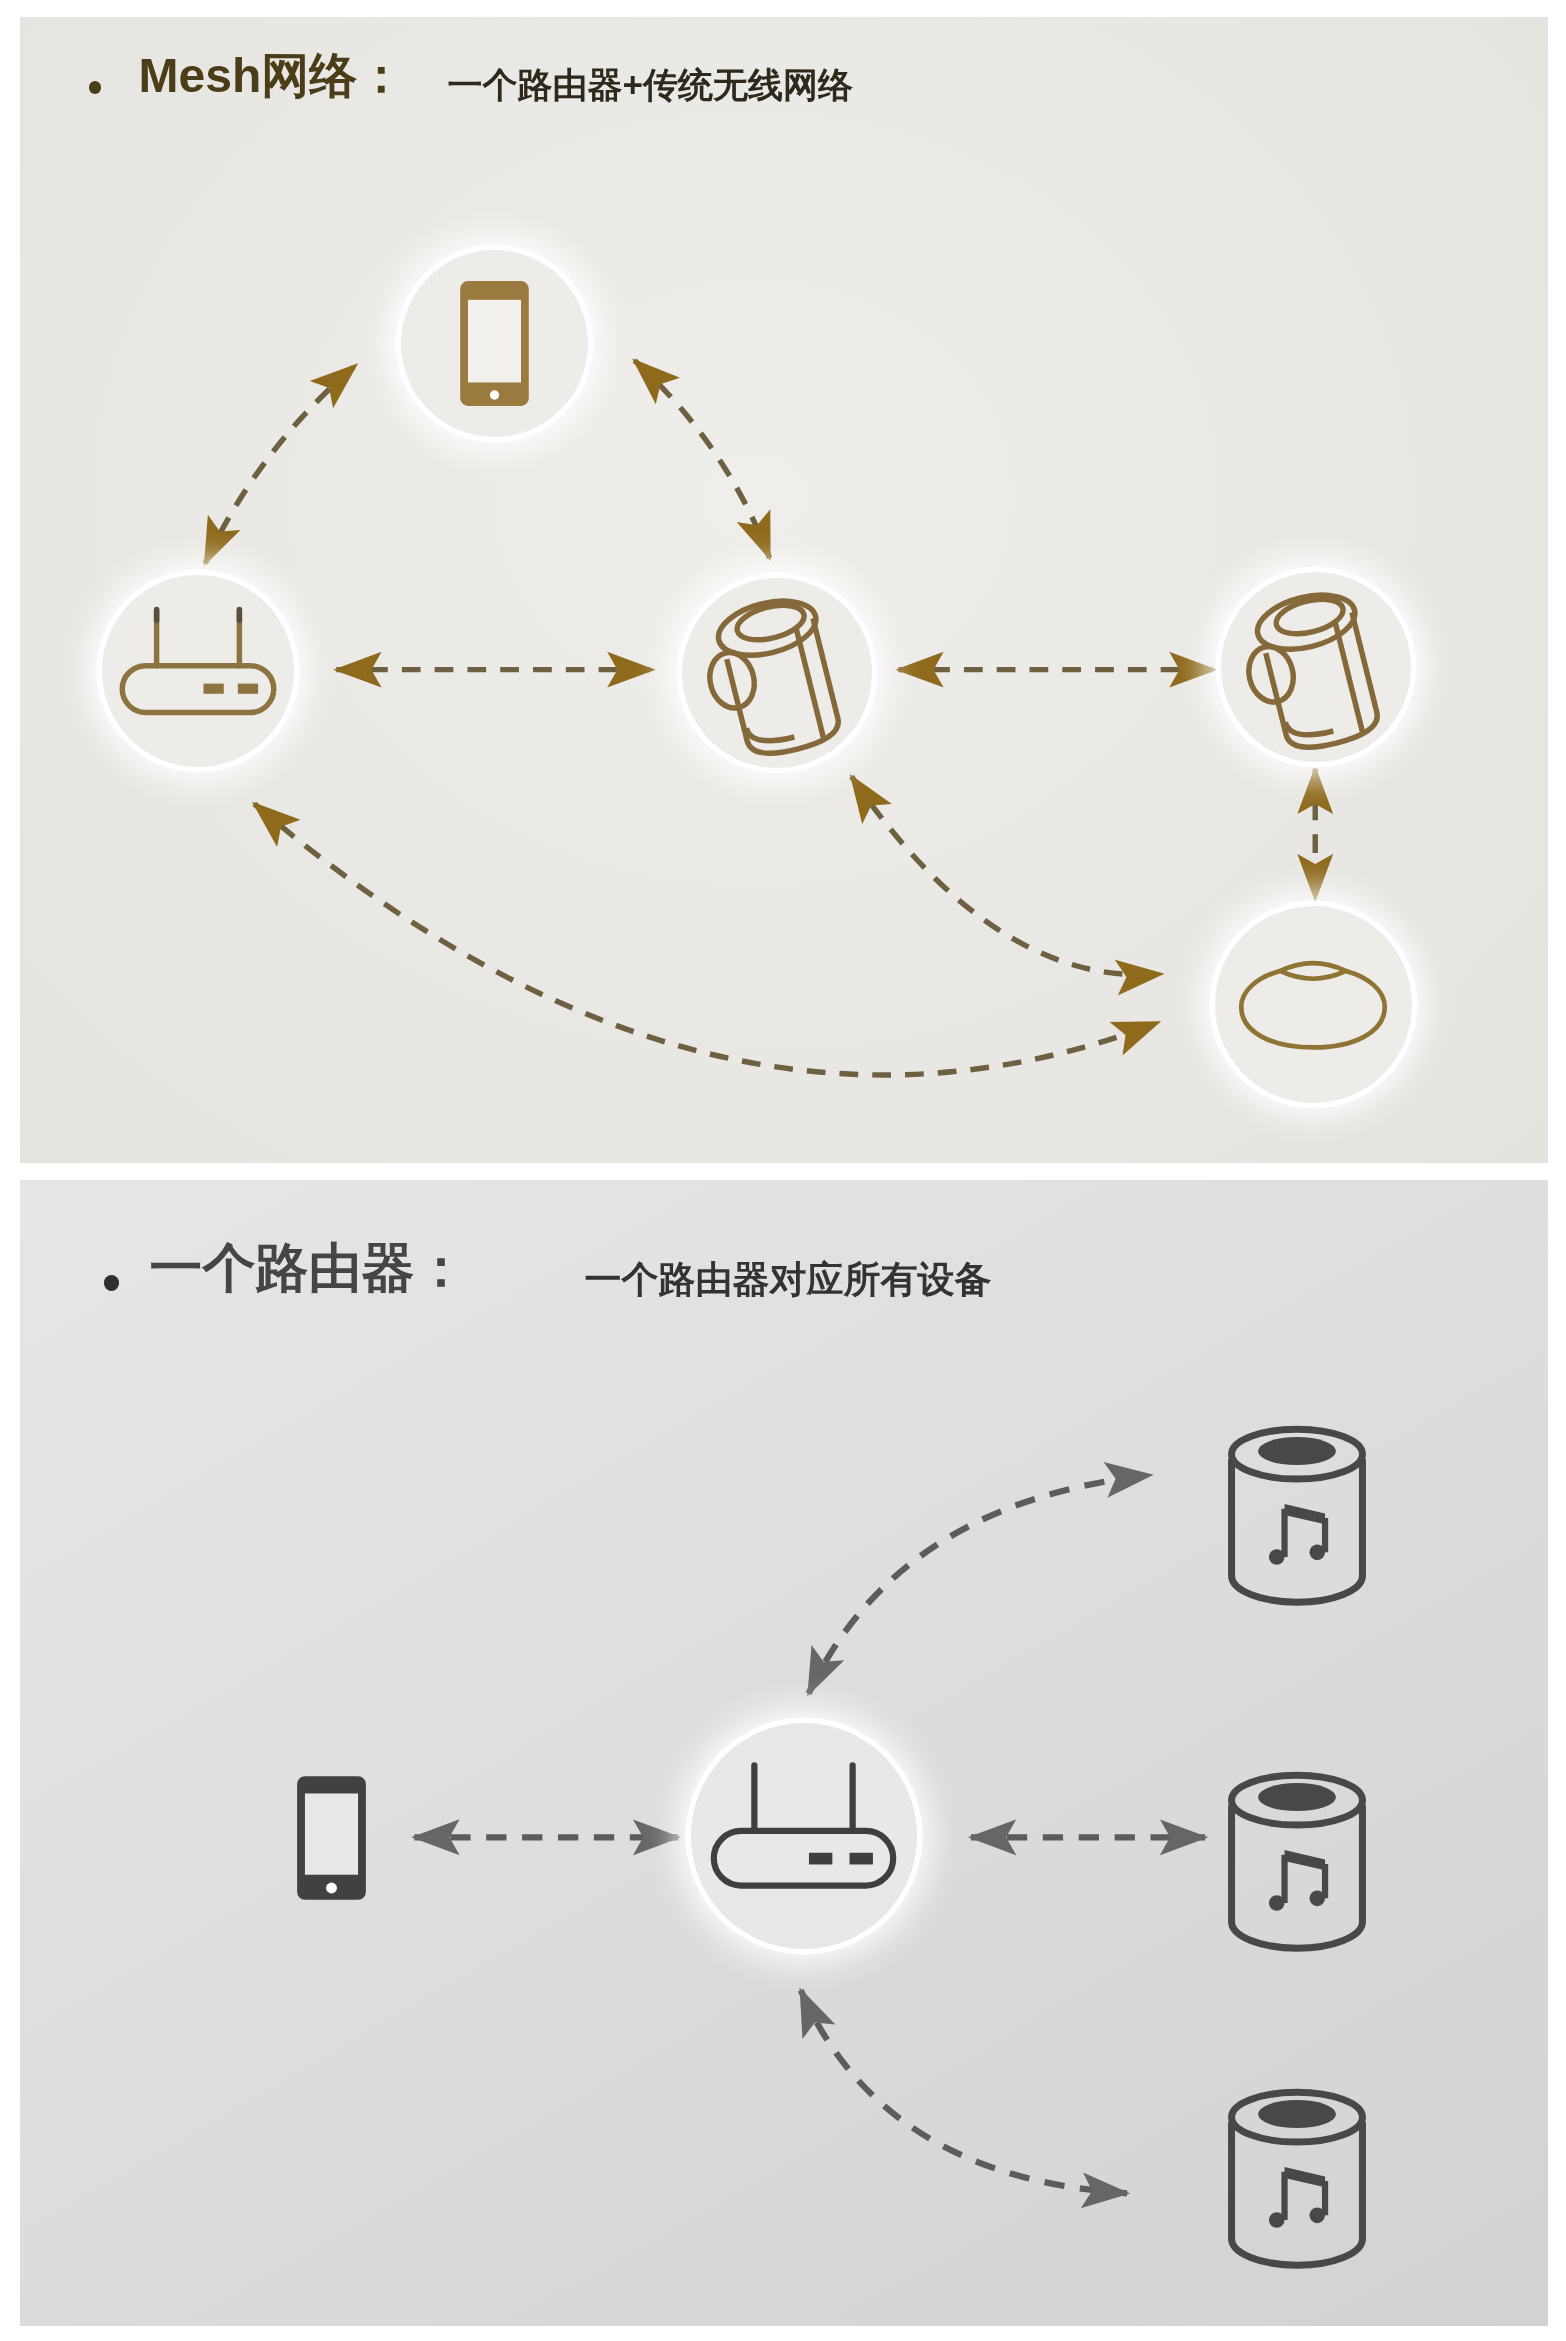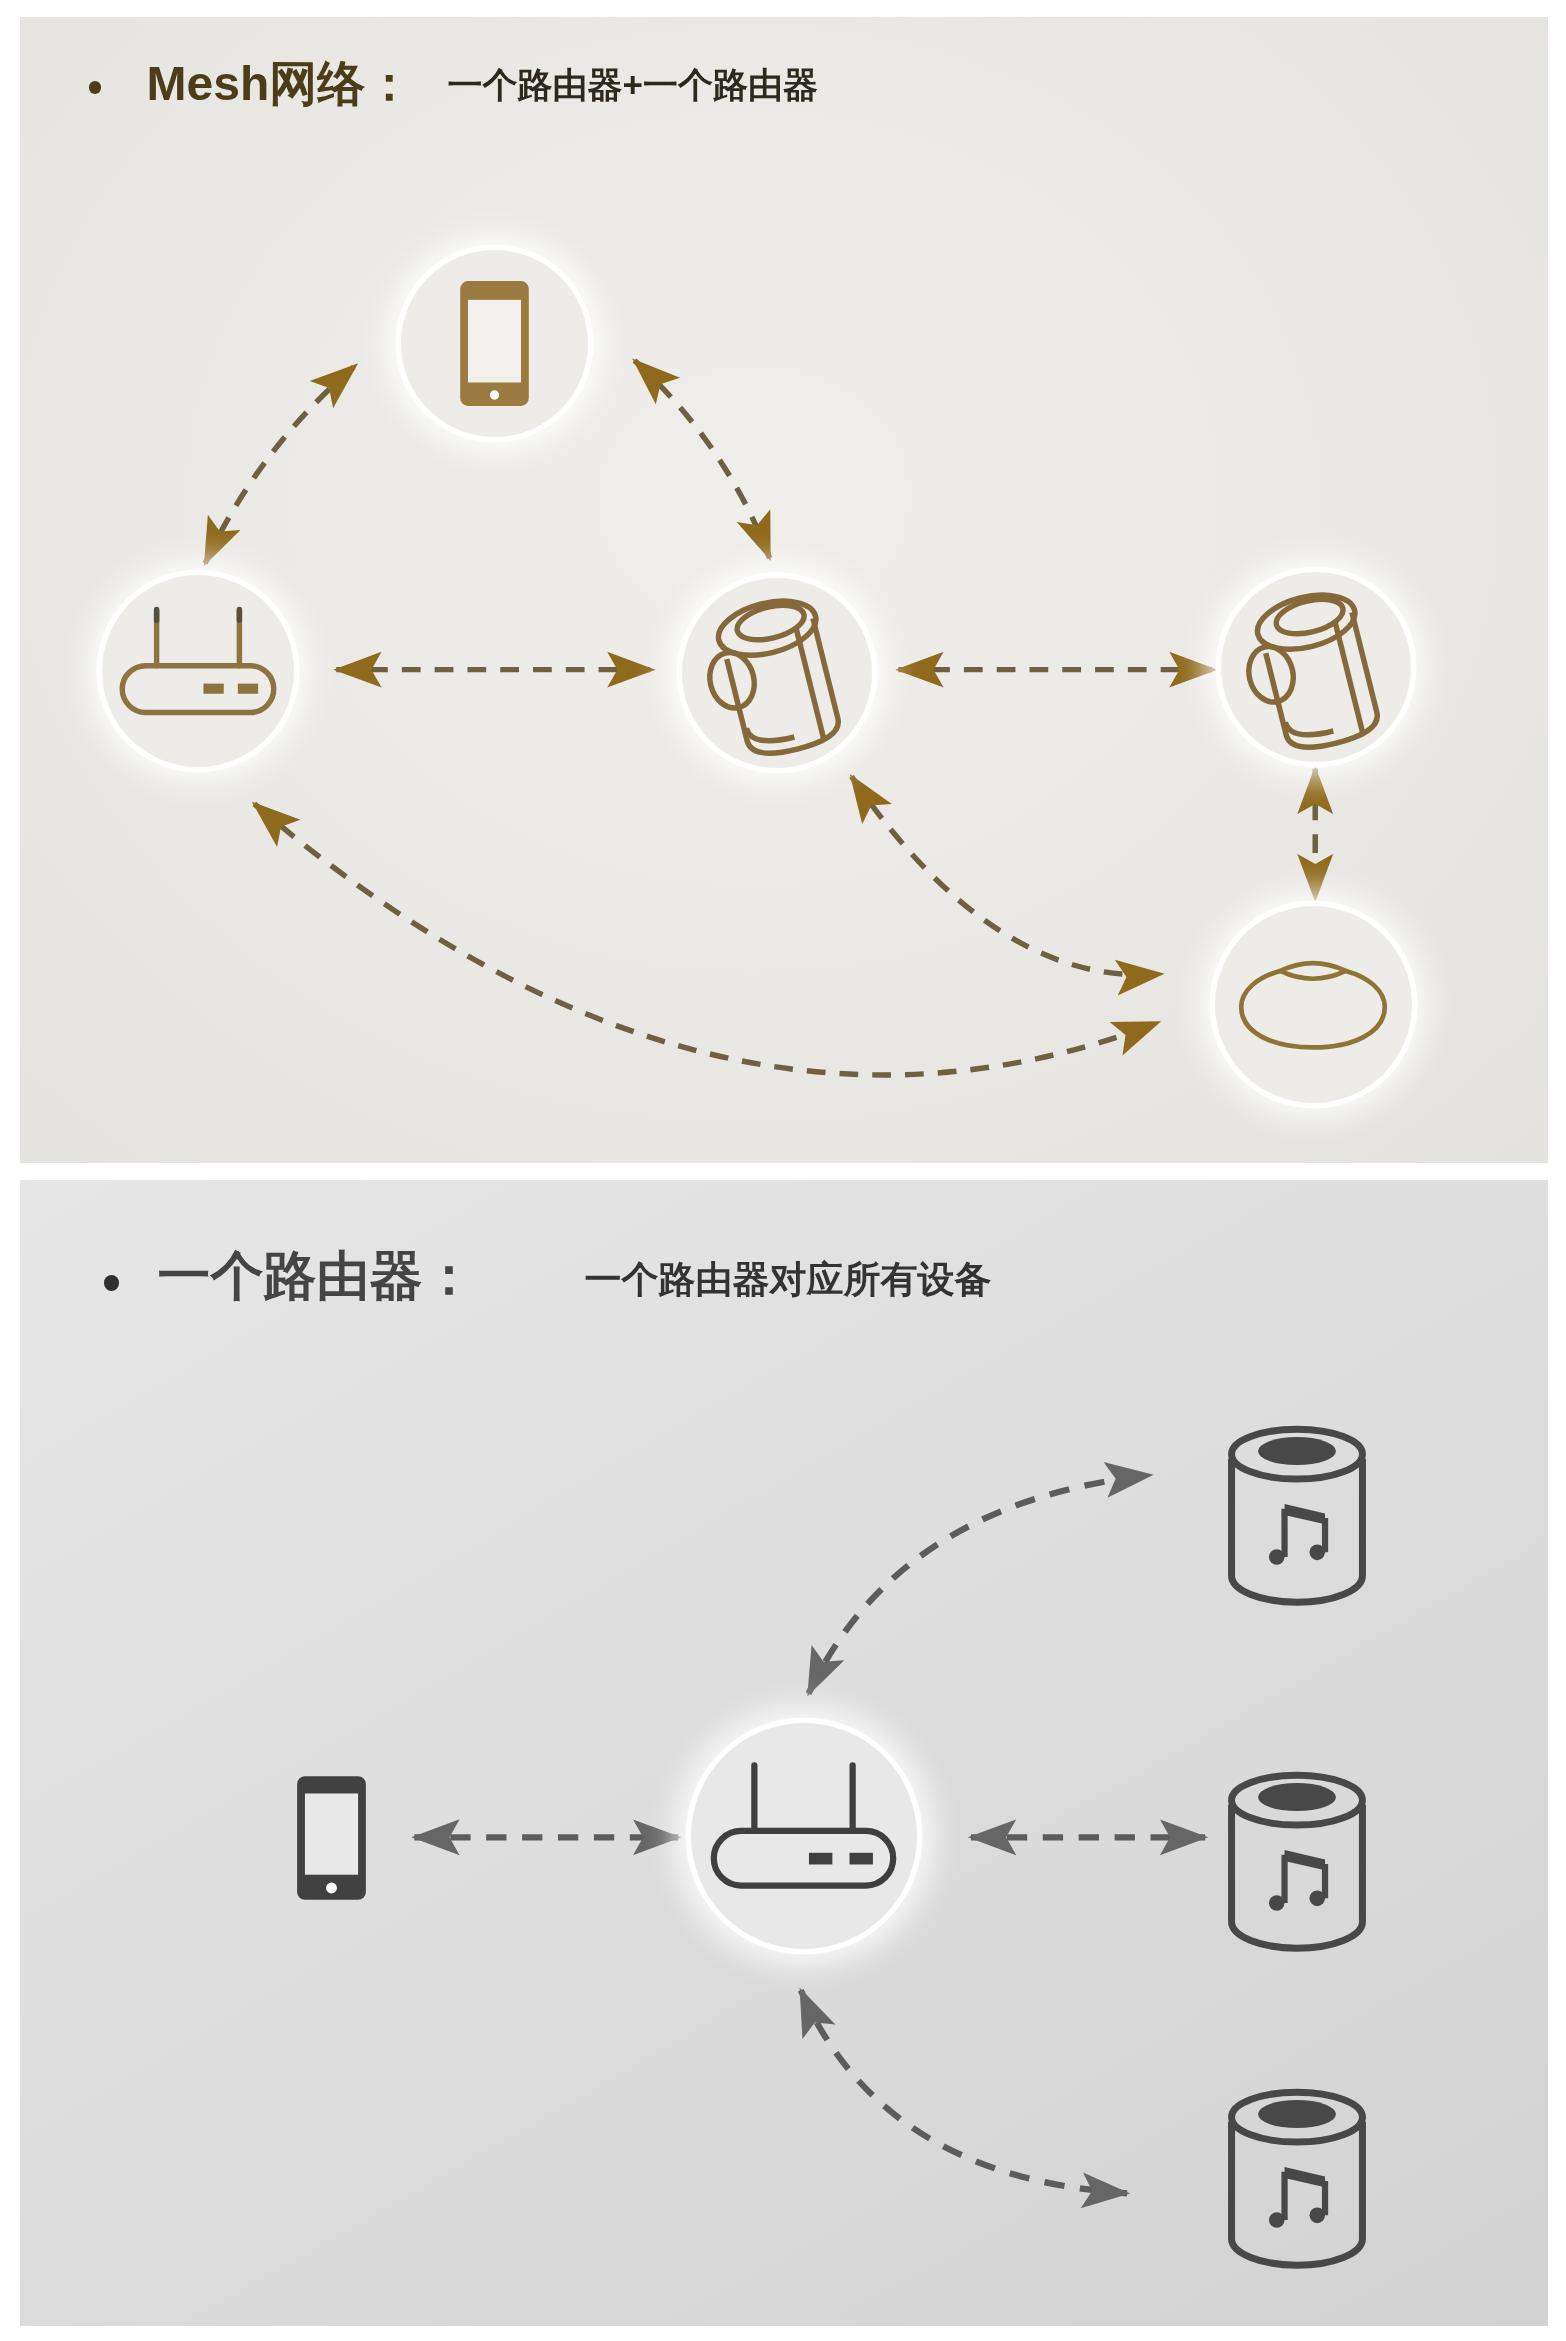--- a/index.html
+++ b/index.html
@@ -17,21 +17,21 @@
     top:1180px;
     background:linear-gradient(150deg,#e6e6e6 0%, #dedede 45%, #d2d2d2 100%);
   }
   .bullet{
     position:absolute;border-radius:50%;display:block;
     font-size:0;line-height:0;
   }
   .panel-mesh .bullet{left:69px;top:64px;width:12.5px;height:12.5px;background:#4a3d18;}
   .panel-trad .bullet{left:84px;top:95px;width:15.6px;height:15.6px;background:#2f2f2f;}
   .title-big{
-    position:absolute;margin:8px;font-weight:600;white-space:nowrap;line-height:1.15;
+    position:absolute;margin:0;font-weight:600;white-space:nowrap;line-height:1.15;
   }
   .title-sub{
     position:absolute;margin:0;font-weight:600;white-space:nowrap;line-height:1.2;
   }
   .panel-mesh .title-big{left:119px;top:31px;font-size:48px;color:#4a3d18;}
   .panel-mesh .title-sub{left:428px;top:47px;font-size:35px;color:#2d291d;}
   .panel-trad .title-big{left:130px;top:58px;font-size:53px;color:#454545;}
   .panel-trad .title-sub{left:565px;top:78px;font-size:37px;color:#333333;}
 
   .links{position:absolute;left:0;top:0;width:1528px;height:1146px;}
@@ -56,21 +56,21 @@
   .dev-spk1{left:1205px;top:243px;}
   .dev-spk2{left:1205px;top:589px;}
   .dev-spk3{left:1205px;top:906px;}
 </style>
 </head>
 <body>
 
 <section class="panel panel-mesh">
   <span class="bullet"></span>
   <h1 class="title-big">Mesh网络：</h1>
-  <h2 class="title-sub">一个路由器+一个路由器</h2>
+  <h2 class="title-sub">一个路由器+传统无线网络</h2>
 
   <svg class="links" viewBox="0 0 1957 1468">
     <defs>
       <marker id="gh" markerUnits="userSpaceOnUse" markerWidth="80" markerHeight="60" refX="58" refY="24" orient="auto-start-reverse">
         <path d="M0,1 L62,24 L0,47 L13,24 Z" fill="#8f6a1d"></path>
       </marker>
     </defs>
     <g fill="none" stroke="#6e6040" stroke-width="7" stroke-dasharray="24 18">
       <path d="M237,700 Q305,553 430,446" marker-start="url(#gh)" marker-end="url(#gh)"></path>
       <path d="M787,440 Q905,548 960,693" marker-start="url(#gh)" marker-end="url(#gh)"></path>

